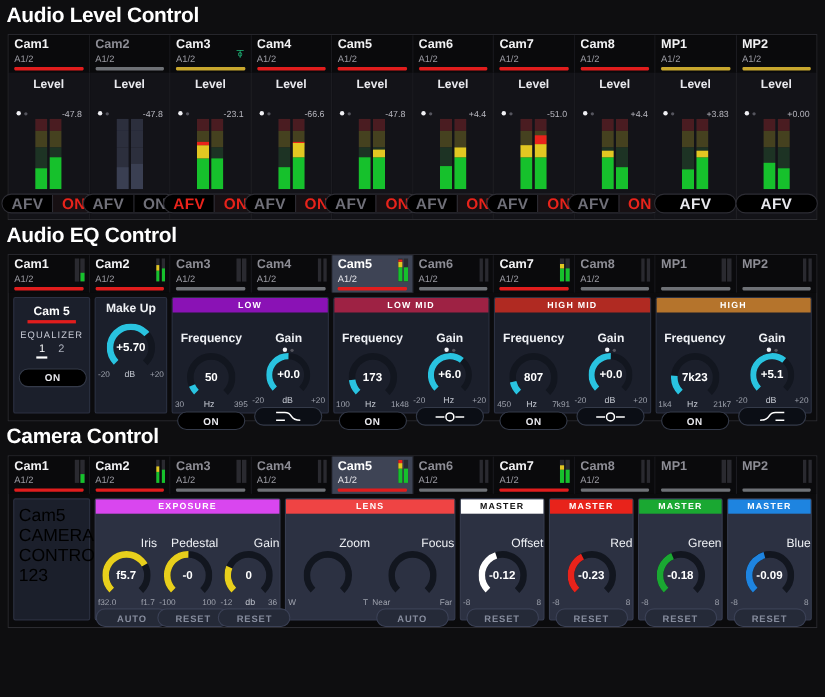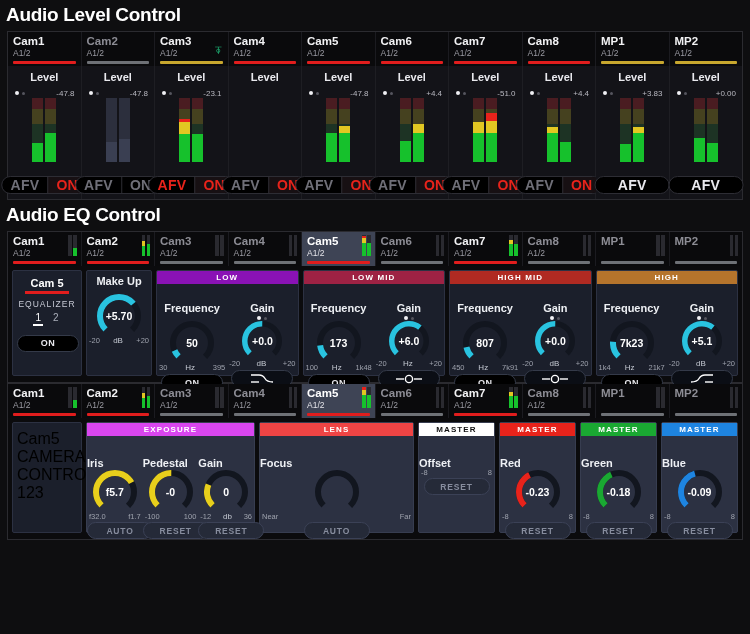--- a/index.html
+++ b/index.html
@@ -59,21 +59,21 @@
   .mini-fill { position:absolute; left:0; right:0; bottom:0; }
 
   
   .lvl-row { display:flex; background:#0b0b0d; }
   .lvl-cell {
     flex:1 1 0; border-right:1px solid #1e1e23; background:#131318;
     padding:5px 4px 7px 4px; position:relative; height:133px; min-width:0;
   }
   .lvl-cell:last-child { border-right:none; }
   .lvl-title {
-    text-align:center; color:#e9e9ee; font-size:11px; font-weight:bold; margin-bottom:5px;
+    text-align:center; color:#e9e9ee; font-size:11px; font-weight:bold; margin-bottom:15px;
   }
   .lvl-meterzone { position:relative; height:76px;text-align:right; }
   .lvl-dots { position:absolute; left:3px; top:3px; display:flex; gap:3px; align-items:center; }
   .dot-on  { width:4px; height:4px; border-radius:50%; background:#f0f0f4; }
   .dot-off { width:3px; height:3px; border-radius:50%; background:#55555e; }
   .lvl-value {
     position:absolute; right:2px; top:1px; color:#b8b8c0; font-size:8px;
     font-family:"Liberation Sans", sans-serif;
   }
   .meters { position:absolute; left:50%; transform:translateX(-50%); top:10px;
@@ -183,21 +183,21 @@
   }
   .cam-group.exposure { flex:1 1 0; min-width:0; }
   .cam-group.lens     { flex:0 0 155px; }
   .cam-group.master   { flex:0 0 77px; }
   .grp-hdr {
     text-align:center; font-size:8px; font-weight:bold; letter-spacing:1.1px;
     color:#ffffff; padding:2px 0;
   }
   .grp-knobs { display:flex; flex:1 1 auto; padding-top:2px; }
   .cam-knob-label {
-    text-align:left; color:#eef0f4; font-size:11px; font-weight:bold; line-height:14px;
+    text-align:right; color:#eef0f4; font-size:11px; font-weight:normal; line-height:14px;
   }
   .cam-pill {
     display:flex; align-items:center; justify-content:center;
     height:17px; border-radius:9px; background:#252a38; border:1px solid #3b4156;
     color:#878d9e; font-size:8.5px; font-weight:bold; margin:1px auto 3px auto;
     width:66px; letter-spacing:0.8px;
   }
 </style>
 </head>
 <body>
@@ -342,20 +342,43 @@
                 </div>
               </div>
             </div>
             <div class="afv-pill">
               <div class="seg-btn afv-active">AFV</div>
               <div class="seg-btn divider on-active">ON</div>
             </div>
           </div>
           <div class="lvl-cell">
             <div class="lvl-title">Level</div>
+            <div class="lvl-meterzone">
+              <div class="lvl-dots">
+                <span class="dot-on"></span>
+                <span class="dot-off"></span>
+              </div>
+              <div class="lvl-value">-66.6</div>
+              <div class="meters">
+                <div class="meter">
+                  <div class="seg seg-red-bg"></div>
+                  <div class="seg seg-yellow-bg"></div>
+                  <div class="seg seg-green-bg"></div>
+                  <div class="seg m-green" style="bottom:0;height:31%"></div>
+                </div>
+                <div class="meter">
+                  <div class="seg seg-red-bg"></div>
+                  <div class="seg seg-yellow-bg"></div>
+                  <div class="seg seg-green-bg"></div>
+                  <div class="seg m-green" style="bottom:0;height:46%"></div>
+                  <div class="seg m-yellow" style="bottom:46%;height:19%"></div>
+                  <div class="seg m-red" style="bottom:65%;height:3%"></div>
+                </div>
+              </div>
+            </div>
             <div class="afv-pill">
               <div class="seg-btn">AFV</div>
               <div class="seg-btn divider on-active">ON</div>
             </div>
           </div>
           <div class="lvl-cell">
             <div class="lvl-title">Level</div>
             <div class="lvl-meterzone">
               <div class="lvl-dots">
                 <span class="dot-on"></span>
@@ -859,20 +882,21 @@
                   </svg>
                 </div>
               </div>
             </div>
           </div>
         </div>
     </div>
   </div>
 
   <div>
+    <div class="section-title">Camera Control</div>
     <div class="module">
       <div class="chan-strip" id="cam-strip">
           <div class="chan">
             <div class="cname">Cam1</div>
             <div class="csub">A1/2</div>
             <span class="mini-meters">
               <span class="mini-bar"></span>
               <span class="mini-bar">
                 <span class="mini-fill" style="height:38%;background:#16c12c"></span>
               </span>
@@ -1035,40 +1059,61 @@
                   <span>36</span>
                 </div>
                 <div class="cam-pill">RESET</div>
               </div>
             </div>
           </div>
           <div class="cam-group lens">
             <div class="grp-hdr" style="background:#ef4444">LENS</div>
             <div class="grp-knobs">
               <div class="knob-col">
+                <div class="cam-knob-label">Zoom</div>
+                <div class="knob-wrap">
+                  <svg width="44" height="44" viewBox="0 0 44 44">
+                    <circle cx="22" cy="22" r="19" fill="none" stroke="#12161f" stroke-width="6" stroke-dasharray="89.5353906273091 119.38052083641213" stroke-linecap="butt" transform="rotate(135 22 22)"></circle>
+                  </svg>
+                </div>
+                <div class="knob-scale">
+                  <span>W</span>
+                  <span></span>
+                  <span>T</span>
+                </div>
+                <div style="height:20px"></div>
+              </div>
+              <div class="knob-col">
                 <div class="cam-knob-label">Focus</div>
                 <div class="knob-wrap">
                   <svg width="44" height="44" viewBox="0 0 44 44">
                     <circle cx="22" cy="22" r="19" fill="none" stroke="#12161f" stroke-width="6" stroke-dasharray="89.5353906273091 119.38052083641213" stroke-linecap="butt" transform="rotate(135 22 22)"></circle>
                   </svg>
                 </div>
                 <div class="knob-scale">
                   <span>Near</span>
                   <span></span>
                   <span>Far</span>
                 </div>
                 <div class="cam-pill">AUTO</div>
               </div>
             </div>
           </div>
           <div class="cam-group master">
             <div class="grp-hdr" style="background:#ffffff;color:#101010">MASTER</div>
             <div class="grp-knobs">
               <div class="knob-col">
                 <div class="cam-knob-label">Offset</div>
+                <div class="knob-wrap">
+                  <svg width="44" height="44" viewBox="0 0 44 44">
+                    <circle cx="22" cy="22" r="19" fill="none" stroke="#12161f" stroke-width="6" stroke-dasharray="89.5353906273091 119.38052083641213" stroke-linecap="butt" transform="rotate(135 22 22)"></circle>
+                    <circle cx="22" cy="22" r="19" fill="none" stroke="#ffffff" stroke-width="6" stroke-dasharray="38.50021796974291 119.38052083641213" stroke-linecap="butt" transform="rotate(135 22 22)"></circle>
+                  </svg>
+                  <div class="knob-txt">-0.12</div>
+                </div>
                 <div class="knob-scale">
                   <span>-8</span>
                   <span></span>
                   <span>8</span>
                 </div>
                 <div class="cam-pill">RESET</div>
               </div>
             </div>
           </div>
           <div class="cam-group master">

